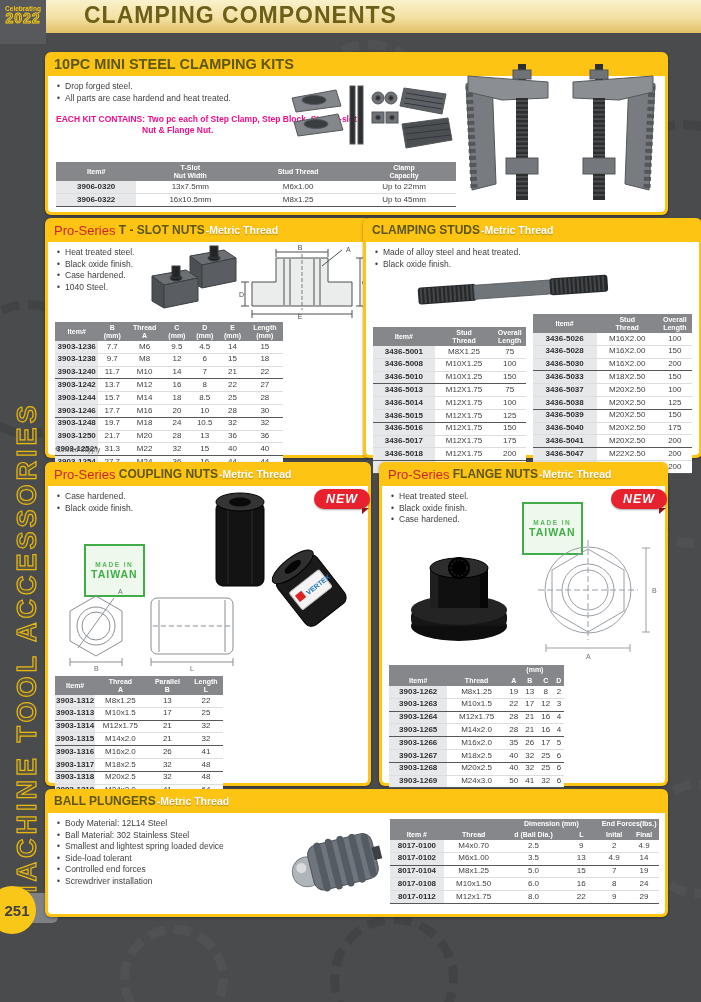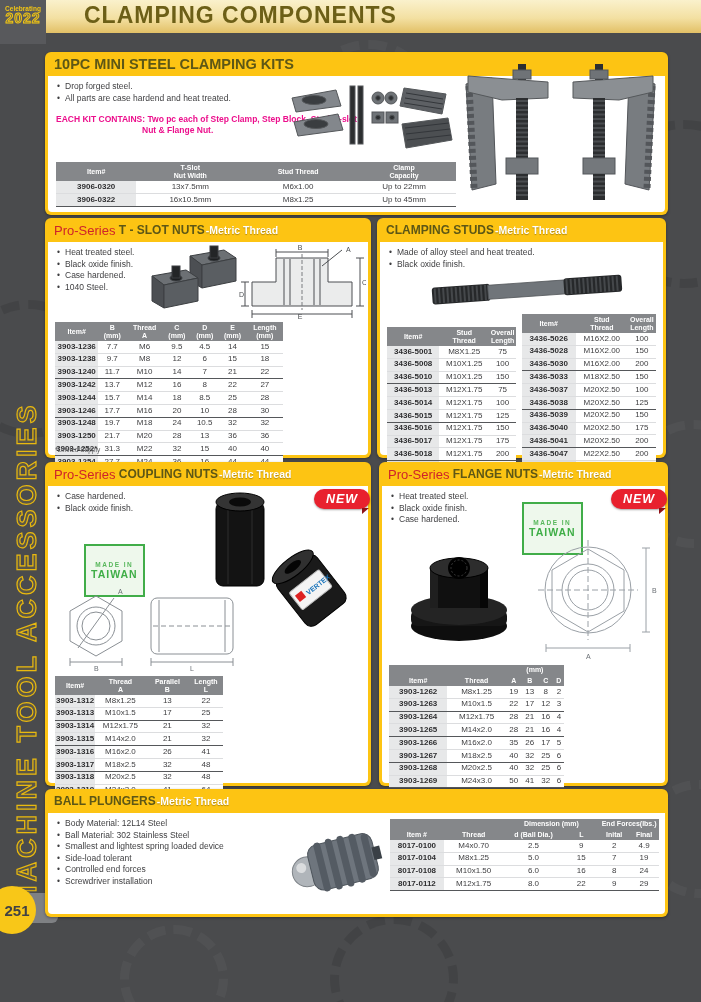--- a/index.html
+++ b/index.html
@@ -359,21 +359,21 @@
               <td>16</td>
               <td>44</td>
               <td>44</td>
             </tr>
           </tbody>
         </table>
       <div class="footnote" style="left:7px;bottom:2px;">*Limited Supply</div>
     </div>
   </div>
 
-  <div class="card" style="left:377px;top:218px;width:289px;height:240px;">
+  <div class="card" style="left:363px;top:218px;width:339px;height:240px;">
     <div class="card-header">
       <span class="title-main">CLAMPING STUDS</span>
       <span class="title-suffix">-Metric Thread</span>
     </div>
     <div class="card-body">
       <ul class="bullets abs" style="left:8px;top:5px;width:200px;">
           <li>Made of alloy steel and heat treated.</li>
           <li>Black oxide finish.</li>
         </ul>
 
@@ -825,20 +825,28 @@
           </thead>
           <tbody>
             <tr>
               <td class="item-col">8017-0100</td>
               <td>M4x0.70</td>
               <td>2.5</td>
               <td>9</td>
               <td>2</td>
               <td>4.9</td>
             </tr>
+            <tr class="group-end">
+              <td class="item-col">8017-0102</td>
+              <td>M6x1.00</td>
+              <td>3.5</td>
+              <td>13</td>
+              <td>4.9</td>
+              <td>14</td>
+            </tr>
             <tr>
               <td class="item-col">8017-0104</td>
               <td>M8x1.25</td>
               <td>5.0</td>
               <td>15</td>
               <td>7</td>
               <td>19</td>
             </tr>
             <tr>
               <td class="item-col">8017-0108</td>

